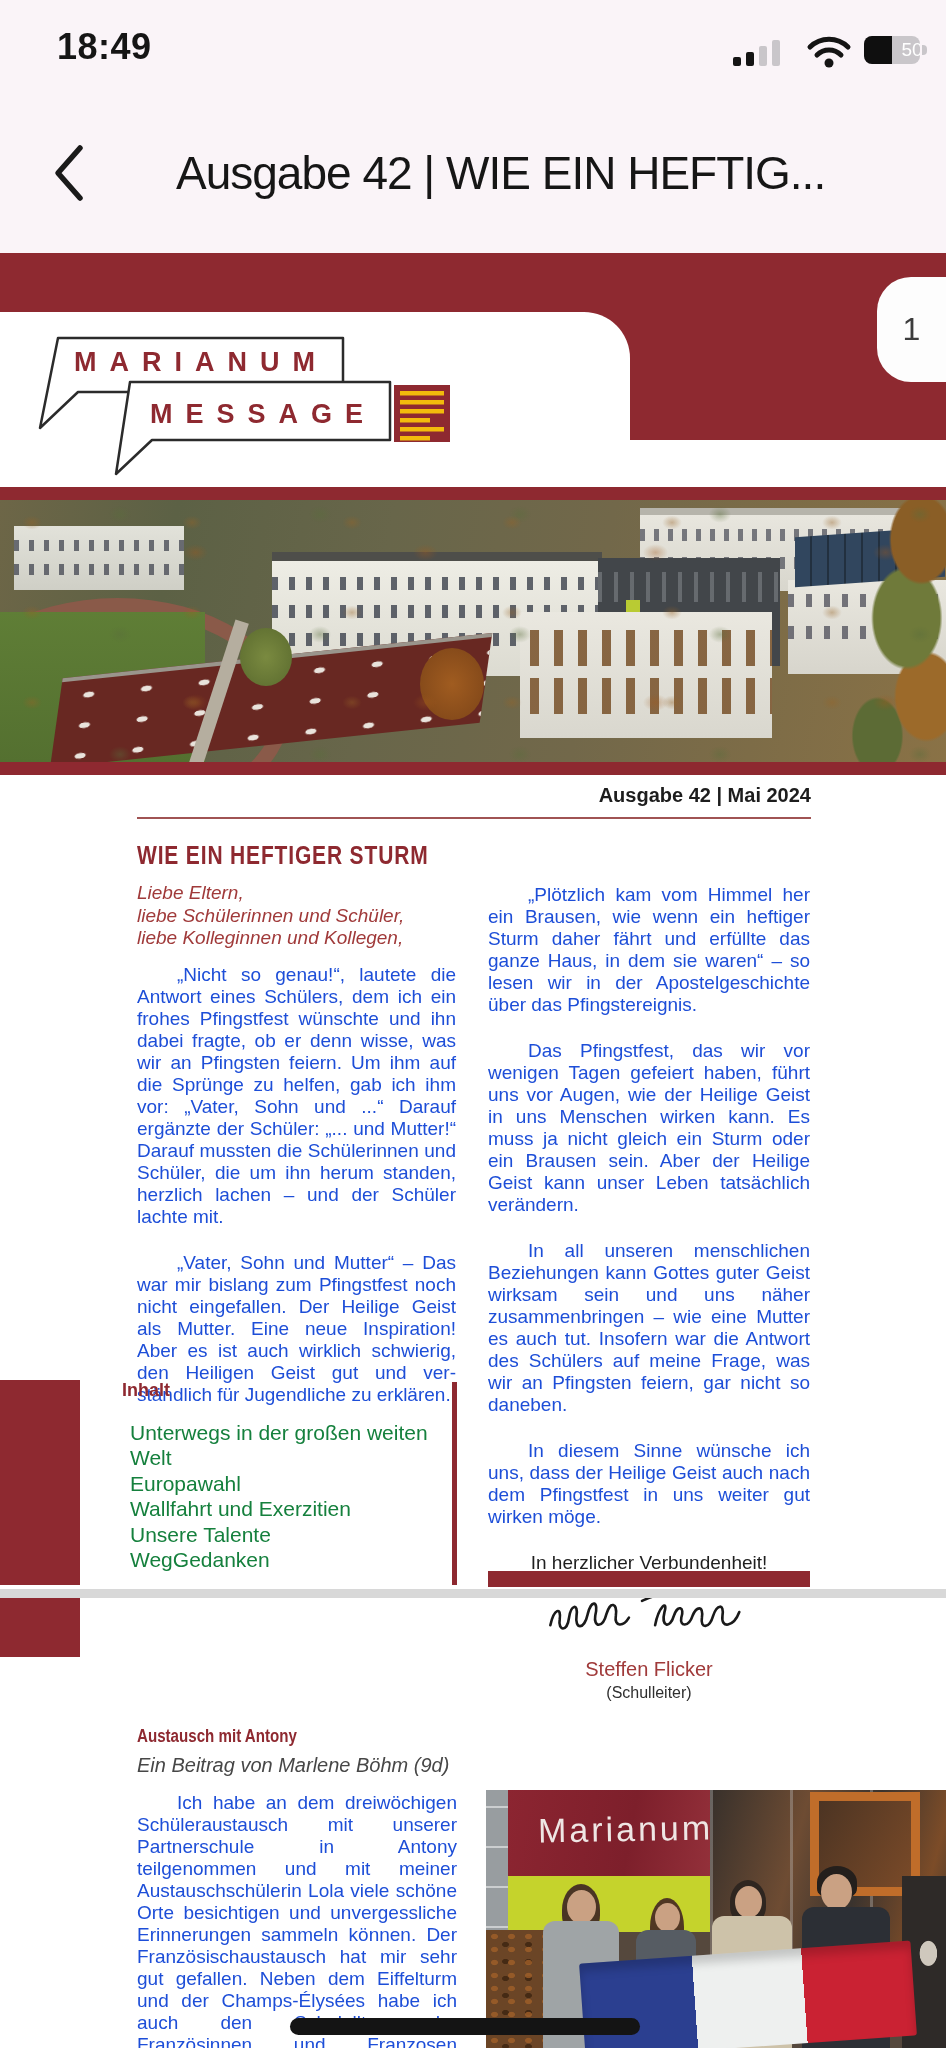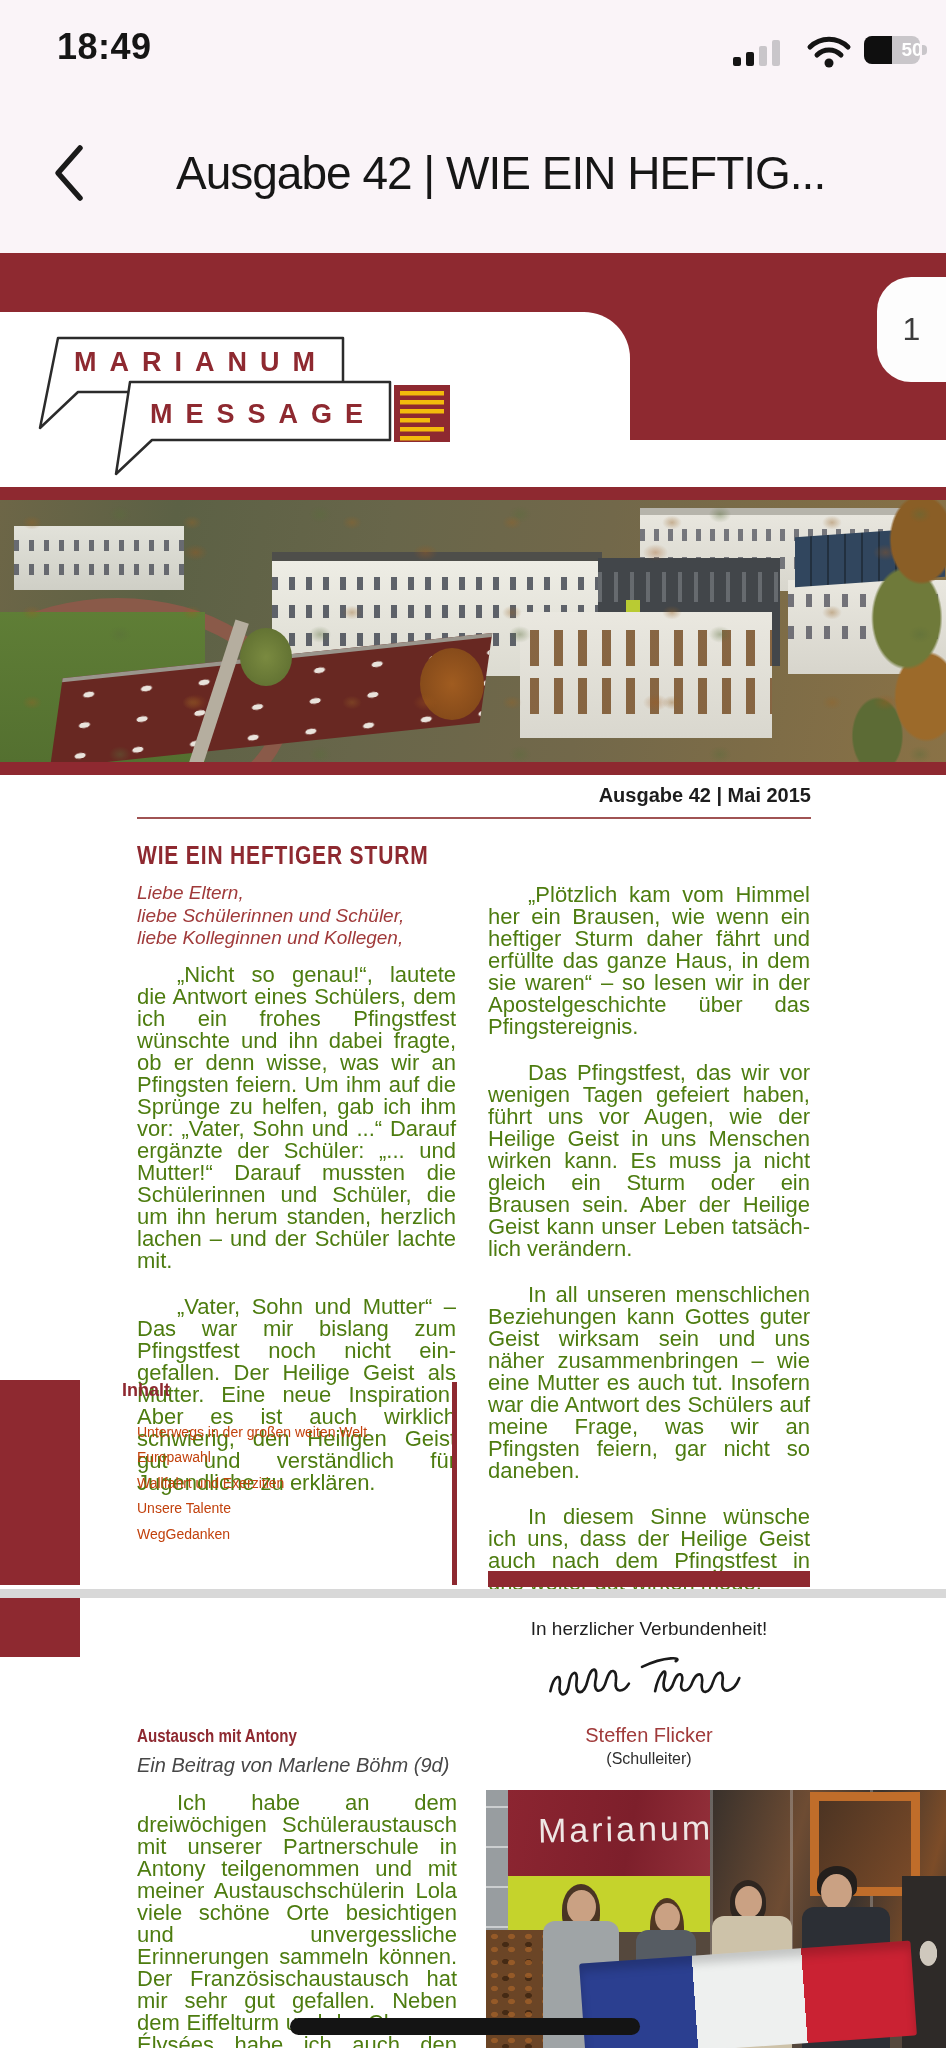--- a/index.html
+++ b/index.html
@@ -13,21 +13,21 @@
   #sigbars{left:733px;top:40px;width:58px;height:26px;}
   #sigbars span{position:absolute;bottom:0;width:8px;border-radius:2px;background:#c9c6ca;}
   #sigbars .b1{left:0;height:9px;background:#141414;}
   #sigbars .b2{left:13px;height:14px;background:#141414;}
   #sigbars .b3{left:26px;height:20px;}
   #sigbars .b4{left:39px;height:26px;}
   #wifi{left:806px;top:36px;}
   #batt{left:864px;top:36px;width:56px;height:28px;border-radius:8px;background:#c9c6ca;overflow:hidden;}
   #batt .fill{position:absolute;left:0;top:0;bottom:0;width:50%;background:#0f0f0f;}
   #batt .pct{position:absolute;inset:0;display:flex;align-items:center;justify-content:center;
-             font-size:19px;font-weight:700;color:#ffffff;letter-spacing:0;padding-left:40px;}
+             font-size:19px;font-weight:400;color:#ffffff;letter-spacing:0;padding-left:40px;}
   #battcap{left:922px;top:45px;width:5px;height:10px;border-radius:0 4px 4px 0;background:#c9c6ca;}
   #backbtn{left:48px;top:142px;width:48px;height:70px;cursor:pointer;}
   #navtitle{left:176px;top:146px;width:740px;font-size:46px;font-weight:400;color:#161616;
             letter-spacing:-1px;white-space:nowrap;overflow:hidden;}
 
   
   #pdf{left:0;top:253px;width:946px;height:1795px;background:#ffffff;}
   .inpdf{position:absolute;}
   #band{left:0;top:0;width:946px;height:187px;background:#8e2930;}
   #logopanel{left:0;top:59px;width:630px;height:130px;background:#ffffff;border-top-right-radius:46px;}
@@ -96,30 +96,30 @@
   
   #issue{left:400px;top:531px;width:411px;text-align:right;font-size:20px;font-weight:700;color:#1d1d1d;}
   #rule{left:137px;top:564px;width:674px;height:2px;background:#a05353;}
   .sectitle{font-weight:700;color:#8e2930;white-space:nowrap;}
   #a1title{left:137px;top:588px;font-size:25px;letter-spacing:1px;}
   .condense{display:inline-block;transform:scaleX(.84);transform-origin:left center;}
   #greeting{left:137px;top:629px;width:330px;font-size:19px;line-height:22.5px;
             font-style:italic;color:#a03a3a;}
   .colL{left:137px;top:711px;width:319px;}
   .colR{left:488px;top:631px;width:322px;}
-  .body p{margin:0 0 24px 0;font-size:22px;line-height:22px;color:#4d7c0f;
+  .body p{margin:0 0 24px 0;font-size:19px;line-height:22px;color:#1d4ed8;
           text-align:justify;text-indent:40px;}
   #closing{margin:0;text-align:center;text-indent:0;font-size:19px;color:#1f1f1f;}
   #sigimg{display:block;margin:10px auto 0 auto;}
   #signame{text-align:center;font-size:20px;color:#a03a3a;margin-top:16px;}
   #sigrole{text-align:center;font-size:16px;color:#2e2e2e;margin-top:3px;}
   #endbar{left:488px;top:1318px;width:322px;height:16px;background:#8e2930;}
 
   #inhaltT{left:122px;top:1127px;font-size:18px;}
-  #inhaltL{left:137px;top:1167px;width:330px;font-size:14px;line-height:25.4px;color:#c2410c;}
+  #inhaltL{left:130px;top:1167px;width:330px;font-size:21px;line-height:25.4px;color:#15803d;}
   #blk1{left:0;top:1127px;width:80px;height:205px;background:#8e2930;}
   #vline{left:452px;top:1129px;width:5px;height:203px;background:#8e2930;}
   #divider{left:0;top:1336px;width:946px;height:9px;background:#d8d8d8;}
 
   
   #blk2{left:0;top:1345px;width:80px;height:59px;background:#8e2930;}
   #p2head{left:133px;top:1351px;font-size:99px;font-weight:700;color:#8e2930;letter-spacing:-2px;line-height:1;}
   #p2head .condense{transform:scaleX(.92);}
   #a2title{left:137px;top:1473px;font-size:18px;}
   #a2byline{left:137px;top:1501px;font-size:20px;font-style:italic;color:#474747;}
@@ -224,21 +224,21 @@
         <div class="bldg" id="p1-solar"></div>
         <div class="bldg" id="p1-hall"></div>
         <div class="bldg" id="p1-trees"></div>
         <div class="bldg" id="p1-tree1"></div>
         <div class="bldg" id="p1-tree2"></div>
         <div class="bldg" id="p1-path"></div>
       </div>
       <div id="p1bbot"></div>
     </div>
 
-    <div class="inpdf" id="issue">Ausgabe 42 | Mai 2015</div>
+    <div class="inpdf" id="issue">Ausgabe 42 | Mai 2024</div>
     <div class="inpdf" id="rule"></div>
 
     <div class="inpdf sectitle" id="a1title">
       <span class="condense">WIE EIN HEFTIGER STURM</span>
     </div>
     <div class="inpdf" id="greeting">
       <div>Liebe Eltern,</div>
       <div>liebe Schülerinnen und Schüler,</div>
       <div>liebe Kolleginnen und Kollegen,</div>
     </div>

